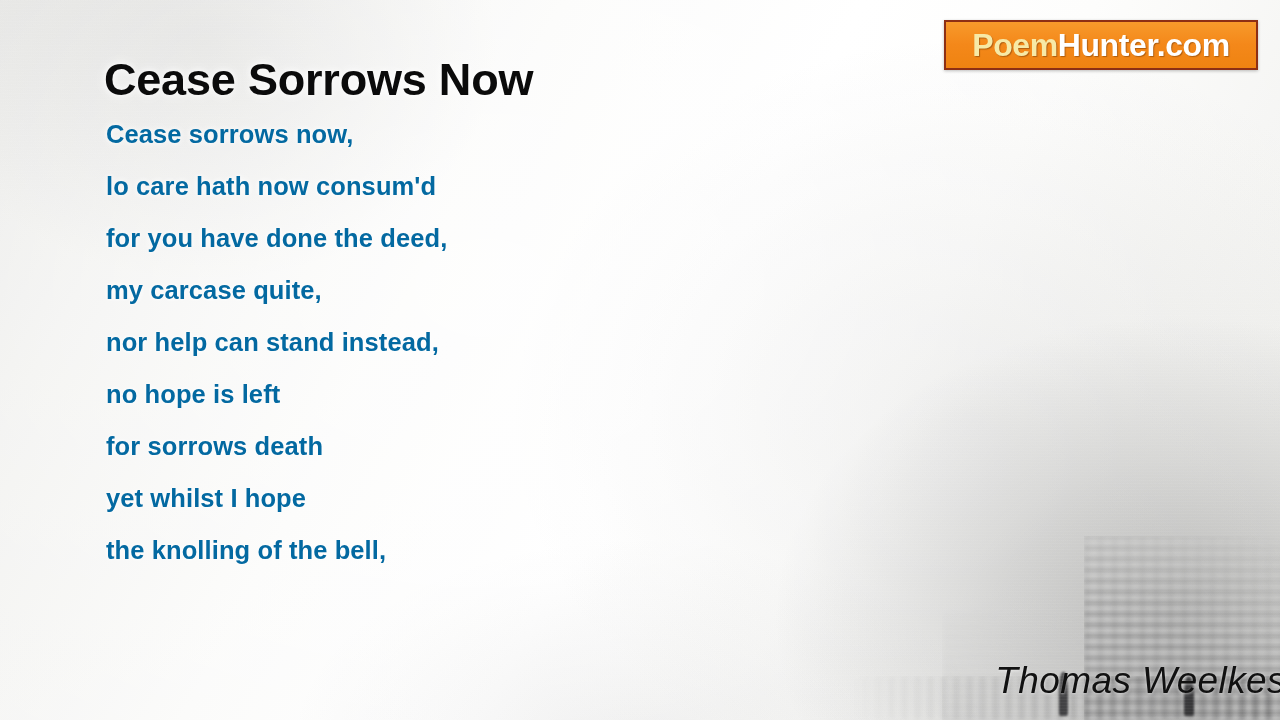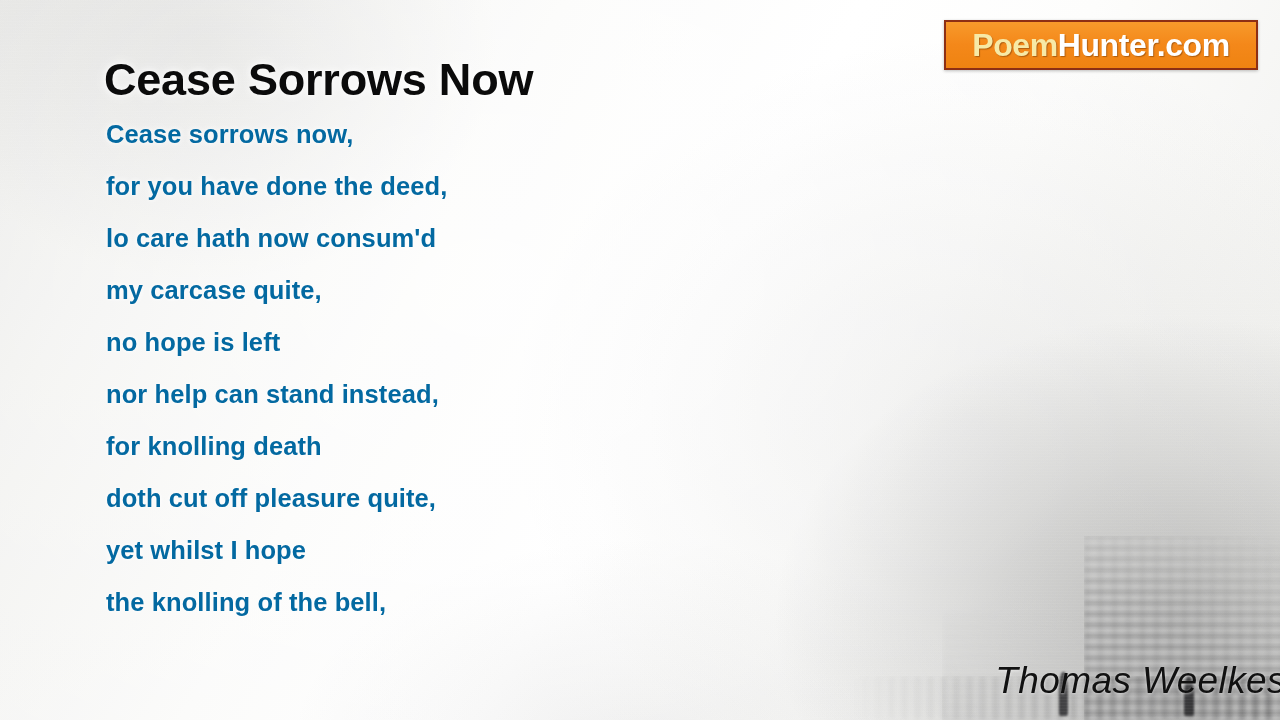--- a/index.html
+++ b/index.html
@@ -216,27 +216,26 @@
   <div class="figure" id="figure-left"></div>
   <div class="figure" id="figure-right"></div>
   <div class="bg-layer" id="bg-veil"></div>
 
   <div id="content">
 
     <h1 id="poem-title">Cease Sorrows Now</h1>
 
     <div id="poem-body">
       <div class="poem-line">Cease sorrows now,</div>
+      <div class="poem-line">lo care hath now consum'd</div>
       <div class="poem-line">for you have done the deed,</div>
-      <div class="poem-line">lo care hath now consum'd</div>
       <div class="poem-line">my carcase quite,</div>
+      <div class="poem-line">nor help can stand instead,</div>
       <div class="poem-line">no hope is left</div>
-      <div class="poem-line">nor help can stand instead,</div>
-      <div class="poem-line">for knolling death</div>
-      <div class="poem-line">doth cut off pleasure quite,</div>
+      <div class="poem-line">for sorrows death</div>
       <div class="poem-line">yet whilst I hope</div>
       <div class="poem-line">the knolling of the bell,</div>
     </div>
 
     <div id="poet-name">Thomas Weelkes</div>
 
     <div id="brand-badge">
       <span id="brand-wordmark"><span class="brand-poem">Poem</span><span class="brand-hunter">Hunter.com</span></span>
     </div>
 

